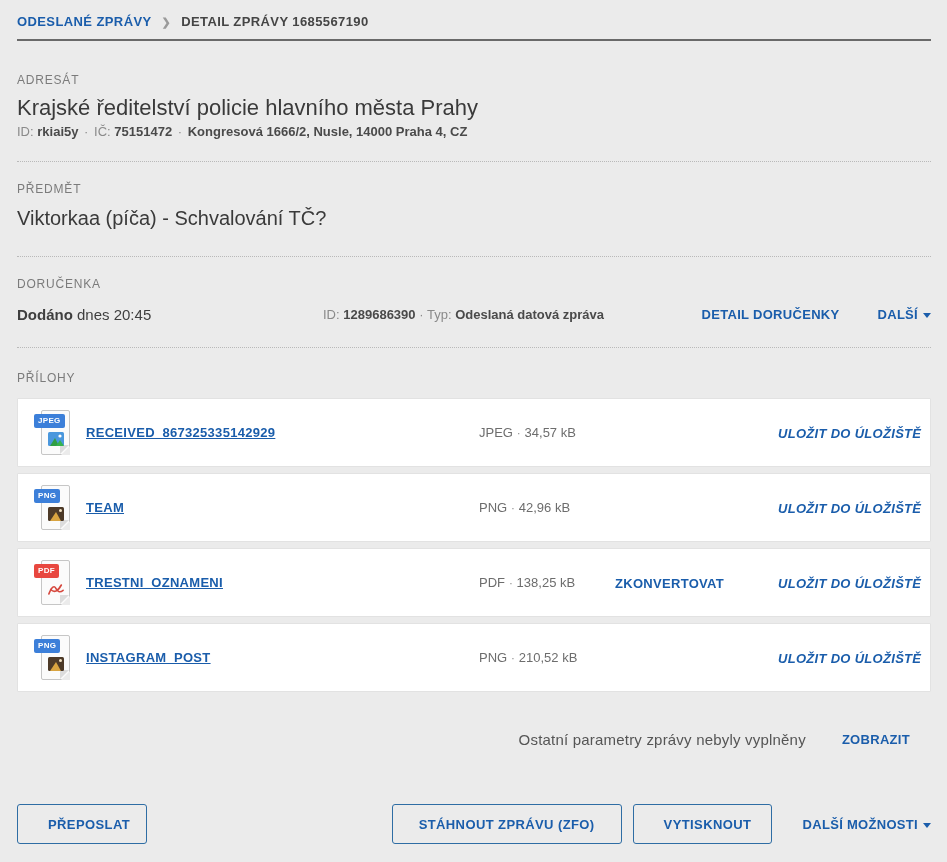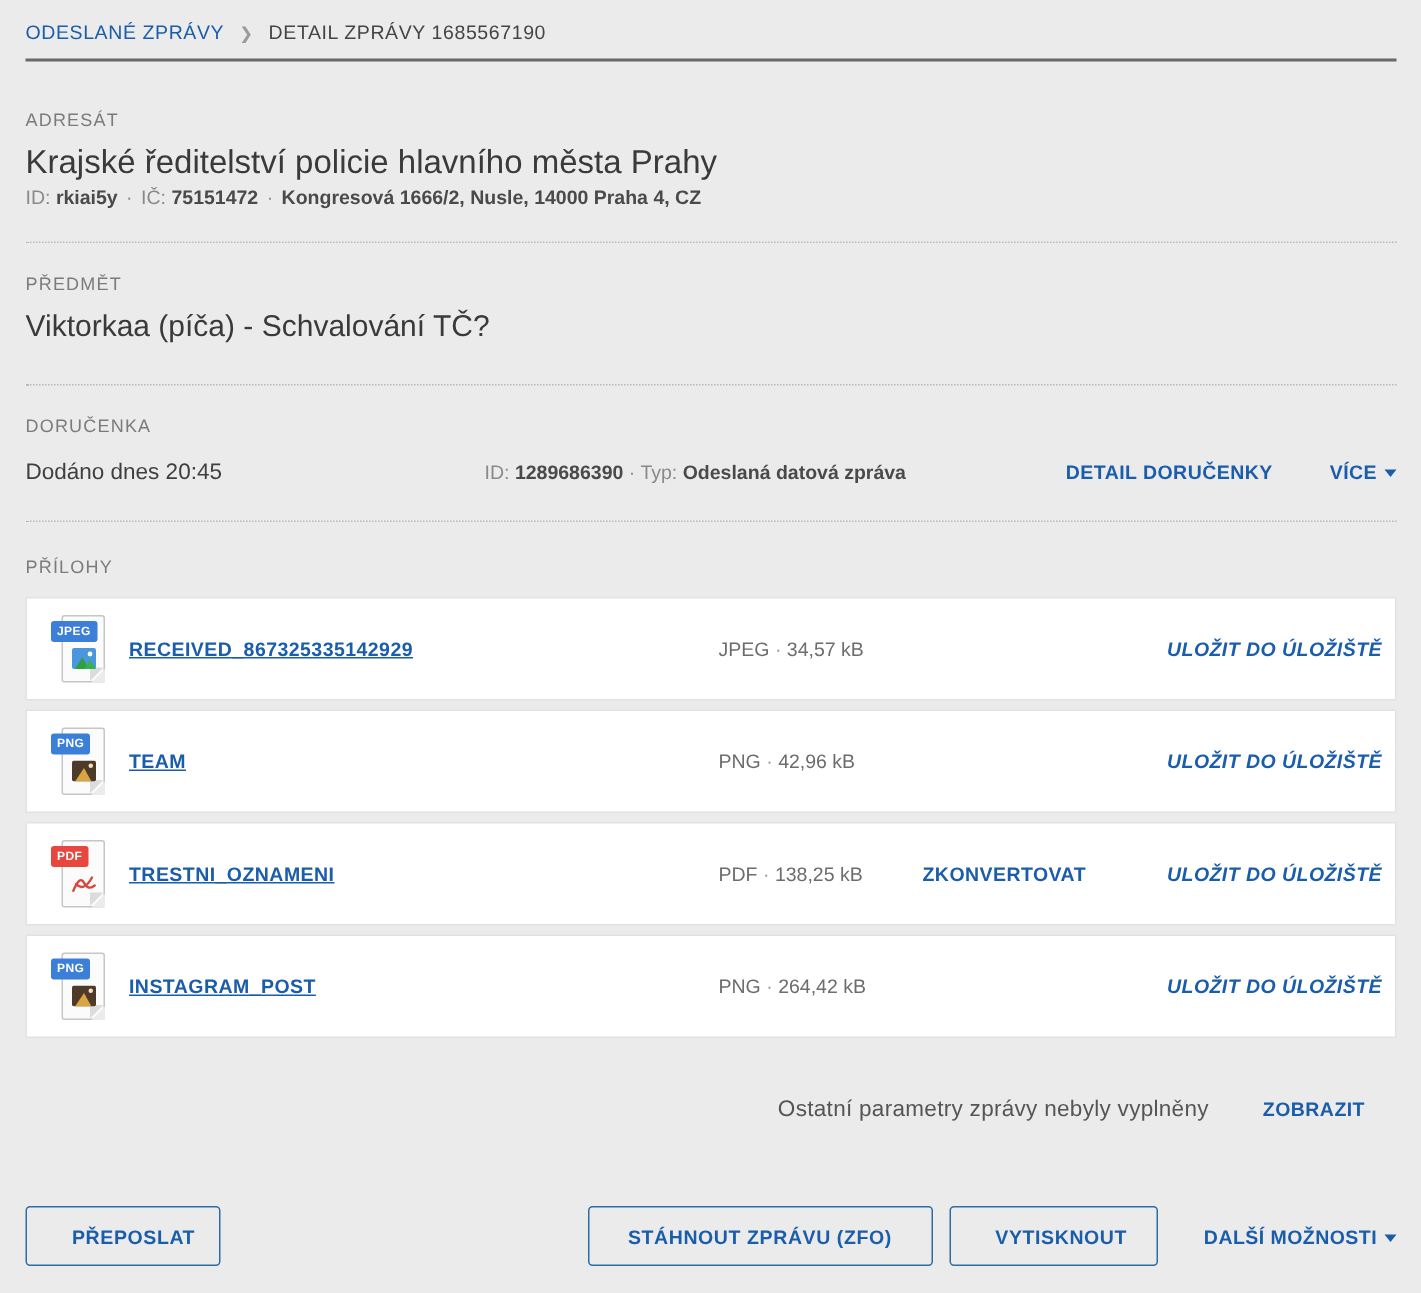--- a/index.html
+++ b/index.html
@@ -7,21 +7,21 @@
   body {
     height:862px;
     background:#ebebeb;
     font-family:"Liberation Sans", sans-serif;
     color:#3c3c3c;
     overflow:hidden;
   }
   .wrap { padding:14px 16px 0 17px; }
 
   
-  .breadcrumb { display:flex; align-items:flex-end; gap:10px; font-size:13px; font-weight:normal; letter-spacing:.4px; }
+  .breadcrumb { display:flex; align-items:flex-end; gap:10px; font-size:13px; font-weight:bold; letter-spacing:.4px; }
   .breadcrumb .parent { color:#1a5dab; text-decoration:none; cursor:pointer; }
   .breadcrumb .sep { color:#9a9a9a; font-size:11px; }
   .breadcrumb .current { color:#454545; }
   .toprule { border:none; border-top:2px solid #696969; margin-top:10px; }
 
   
   .section { border-bottom:1px dotted #b9b9b9; }
   .sec-label { font-size:12px; color:#7b7b7b; letter-spacing:.8px; font-weight:400; }
   .addr { padding:32px 0 22px; }
   .addr-name { font-size:22px; color:#3a3a3a; font-weight:400; margin-top:8px; }
@@ -29,21 +29,21 @@
   .addr-info .k { color:#8a8a8a; font-weight:400; }
   .addr-info b { font-weight:bold; color:#4a4a4a; }
   .addr-info .dot { color:#8a8a8a; padding:0 2px; }
 
   .subj { padding:20px 0 26px; }
   .subj-text { font-size:20px; color:#3a3a3a; font-weight:400; margin-top:11px; }
 
   .rcpt { padding:20px 0 24px; }
   .rcpt-row { display:flex; align-items:center; margin-top:15px; }
   .rcpt-status { font-size:15px; color:#3f3f3f; width:306px; }
-  .rcpt-status b { font-weight:normal; }
+  .rcpt-status b { font-weight:bold; }
   .rcpt-meta { font-size:13px; color:#8a8a8a; flex:1; }
   .rcpt-meta b { color:#4a4a4a; font-weight:bold; }
   .rcpt-links { display:flex; align-items:flex-start; gap:38px; }
   .blue-link { color:#1a5dab; font-size:13px; font-weight:bold; letter-spacing:.3px; text-decoration:none; cursor:pointer; white-space:nowrap; }
   .caret { display:inline-block; width:0; height:0; border-left:4px solid transparent; border-right:4px solid transparent; border-top:5px solid #1a5dab; margin-left:5px; vertical-align:middle; }
 
   
   .attach { padding-top:23px; }
   .cards { margin-top:13px; }
   .card {
@@ -124,21 +124,21 @@
       </div>
       <div class="rcpt-meta">
         <span>ID:</span>
         <b>1289686390</b>
         <span>·</span>
         <span>Typ:</span>
         <b>Odeslaná datová zpráva</b>
       </div>
       <div class="rcpt-links">
         <a class="blue-link">DETAIL DORUČENKY</a>
-        <a class="blue-link"><span>VÍCE</span><span class="caret"></span></a>
+        <a class="blue-link"><span>DALŠÍ</span><span class="caret"></span></a>
       </div>
     </div>
   </div>
 
   <div class="attach">
     <div class="sec-label">PŘÍLOHY</div>
     <div class="cards">
 
       <div class="card">
         <div class="fileicon">
@@ -211,21 +211,21 @@
             </div>
           <div class="badge blue">PNG</div>
           <svg class="thumb" viewBox="0 0 16 14">
               <rect x="0" y="0" width="16" height="14" rx="1.5" fill="#4d3a28"></rect>
               <polygon points="2,14 8,5 13,14" fill="#d9a441"></polygon>
               <circle cx="12.5" cy="3.5" r="1.5" fill="#f2e2c4"></circle>
             </svg>
         </div>
         <a class="file-link">INSTAGRAM_POST</a>
         <div class="file-meta">
-          <span>PNG</span> <span class="dot">·</span> <span>264,42 kB</span>
+          <span>PNG</span> <span class="dot">·</span> <span>210,52 kB</span>
         </div>
         <div></div>
         <div class="cell-save"><a class="blue-link">ULOŽIT DO ÚLOŽIŠTĚ</a></div>
       </div>
 
     </div>
   </div>
 
   <div class="params">
     <span class="params-text">Ostatní parametry zprávy nebyly vyplněny</span>

